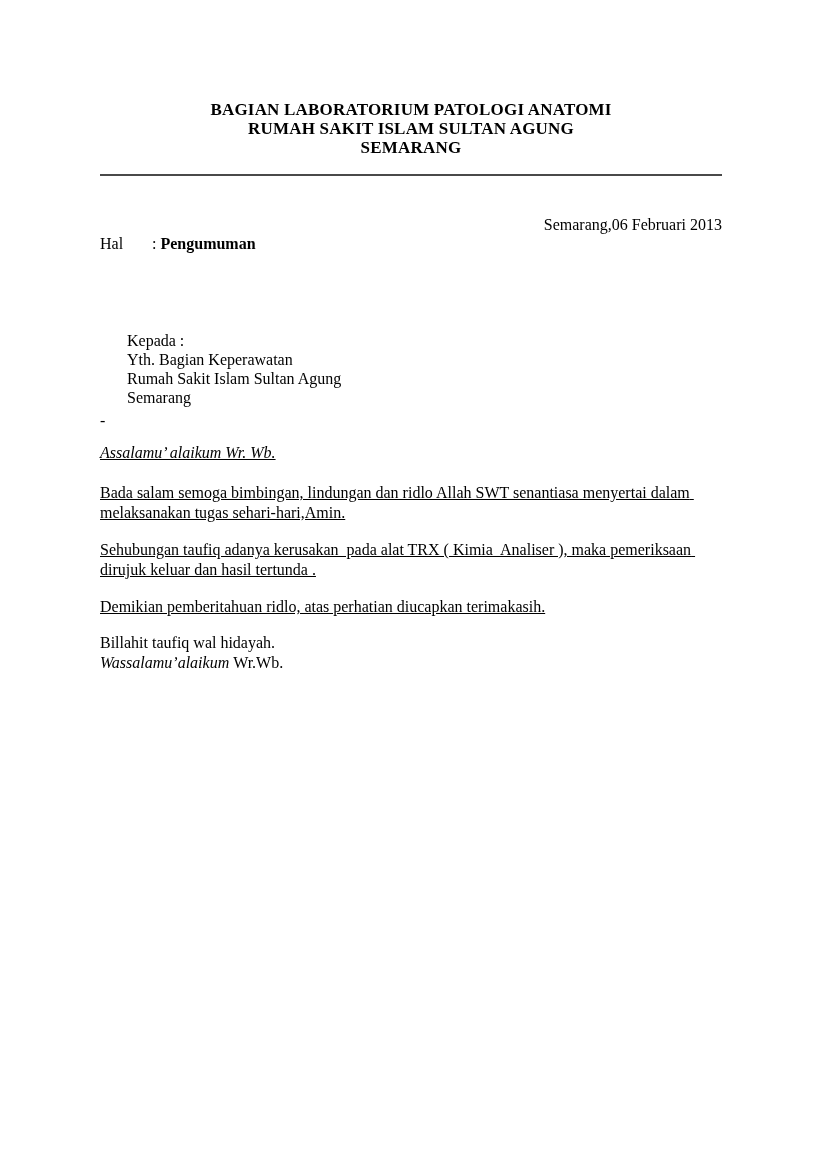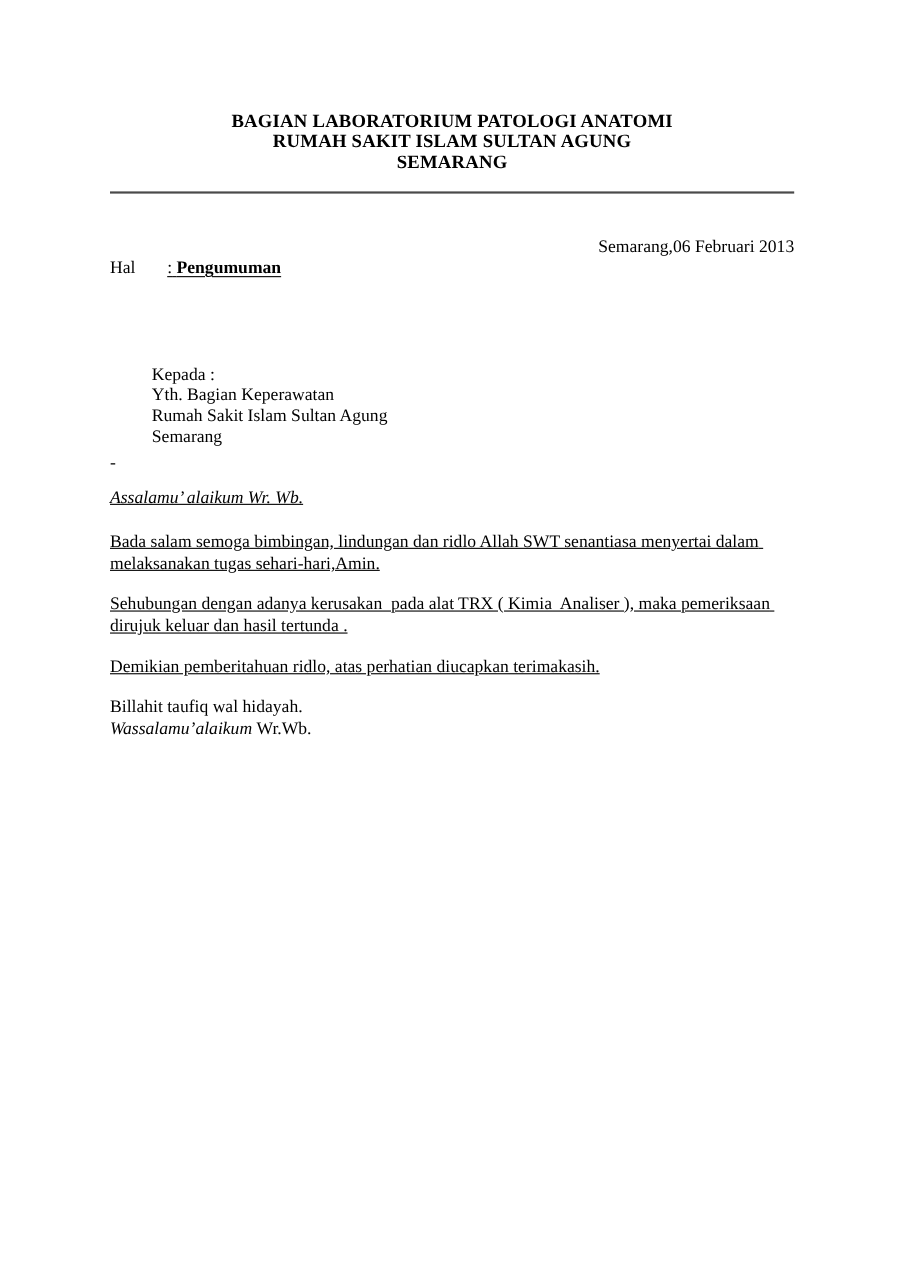--- a/index.html
+++ b/index.html
@@ -38,27 +38,26 @@
     line-height: 19px;
     white-space: nowrap;
     text-align: right;
   }
   .meta-line { line-height: 19px; }
   .meta-label {
     display: inline-block;
     width: 52px;
   }
   .hal-underline {
-    text-decoration: underline;
     text-underline-offset: 3px;
   }
   .hal-value { font-weight: 700; }
   .recipient {
     margin-top: 78px;
-    margin-left: 38px;
+    margin-left: 27px;
     line-height: 19px;
   }
   .dash-line { margin-top: 4px; }
   .salam-open {
     font-style: italic;
     margin-top: 12px;
     text-decoration: underline;
   }
   .para {
     margin-top: 20px;
@@ -93,21 +92,21 @@
     <div>Rumah Sakit Islam Sultan Agung</div>
     <div>Semarang</div>
   </div>
 
   <div class="dash-line">-</div>
 
   <div class="salam-open">Assalamu’ alaikum Wr. Wb.</div>
 
   <div class="para para1">Bada salam semoga bimbingan, lindungan dan ridlo Allah SWT senantiasa menyertai dalam melaksanakan tugas sehari-hari,Amin.</div>
 
-  <div class="para para2">Sehubungan dengan adanya kerusakan  pada alat TRX ( Kimia  Analiser ), maka pemeriksaan dirujuk keluar dan hasil tertunda .</div>
+  <div class="para para2">Sehubungan taufiq adanya kerusakan  pada alat TRX ( Kimia  Analiser ), maka pemeriksaan dirujuk keluar dan hasil tertunda .</div>
 
   <div class="para para3">Demikian pemberitahuan ridlo, atas perhatian diucapkan terimakasih.</div>
 
   <div class="closing">
     <div>Billahit taufiq wal hidayah.</div>
     <div><span class="closing-salam-italic">Wassalamu’alaikum</span>&nbsp;<span>Wr.Wb.</span></div>
   </div>
 
 </div>
 

